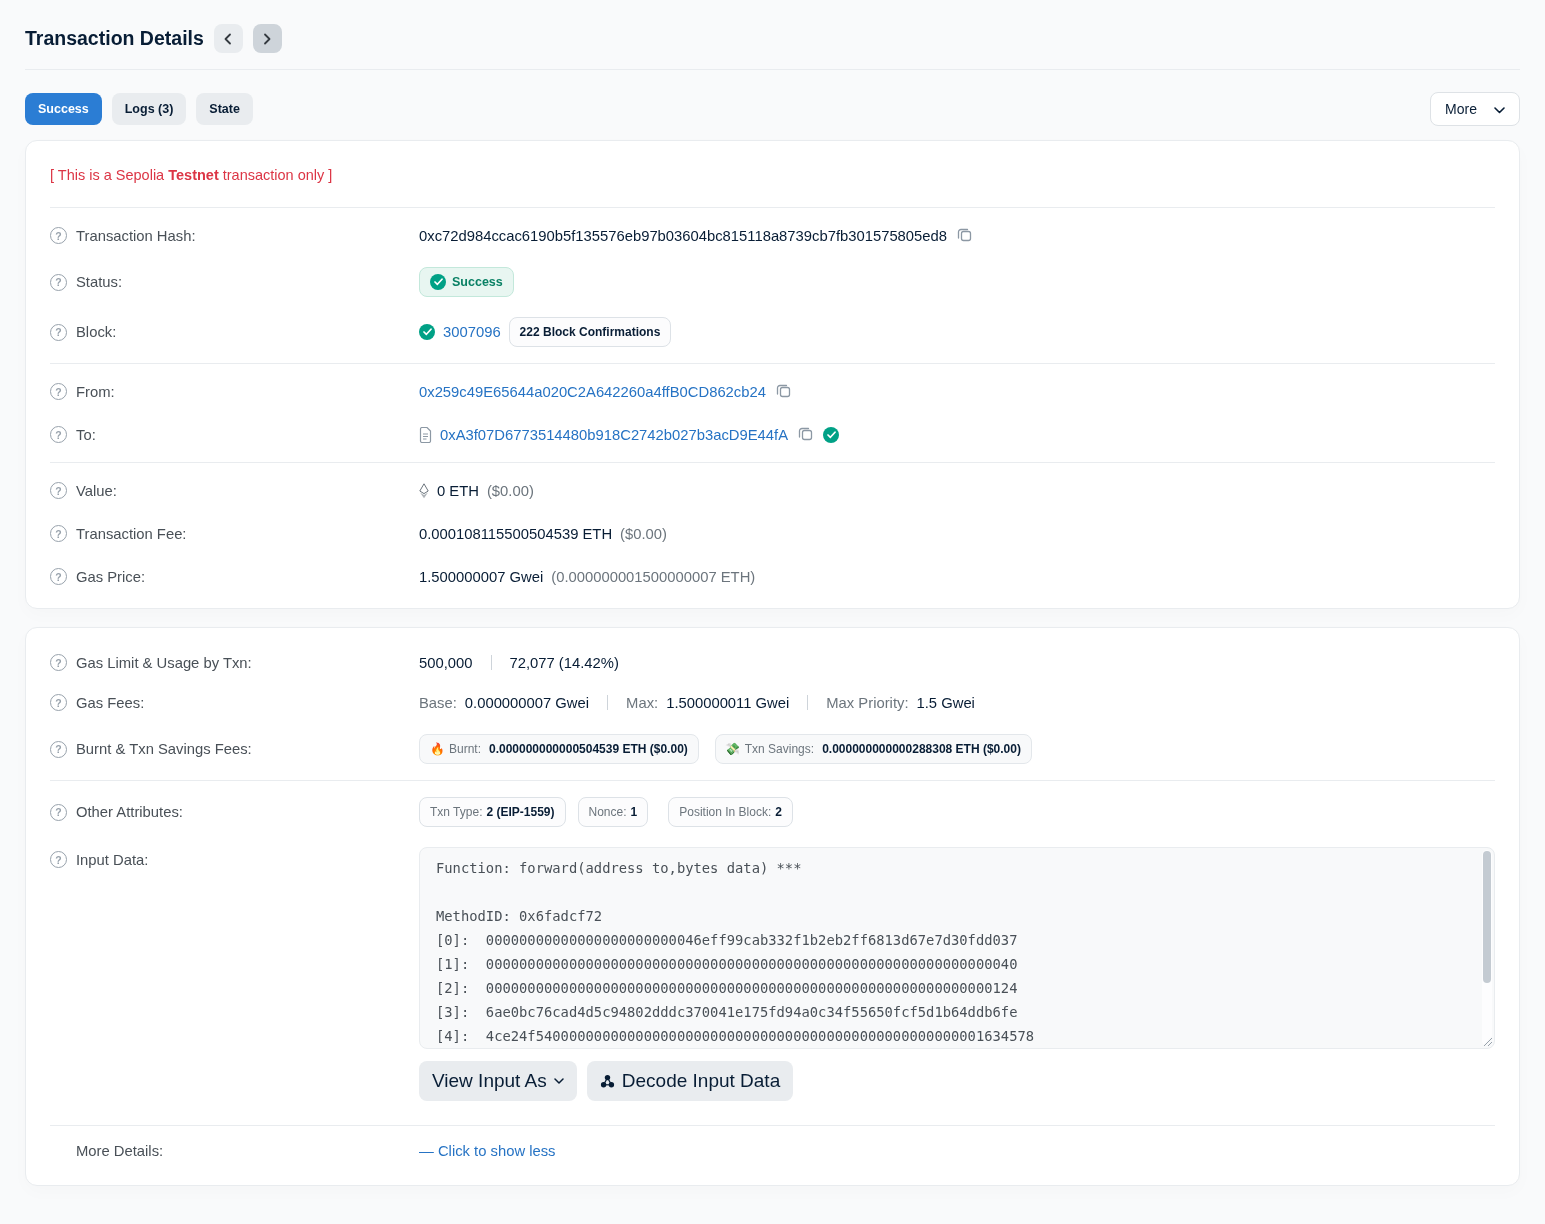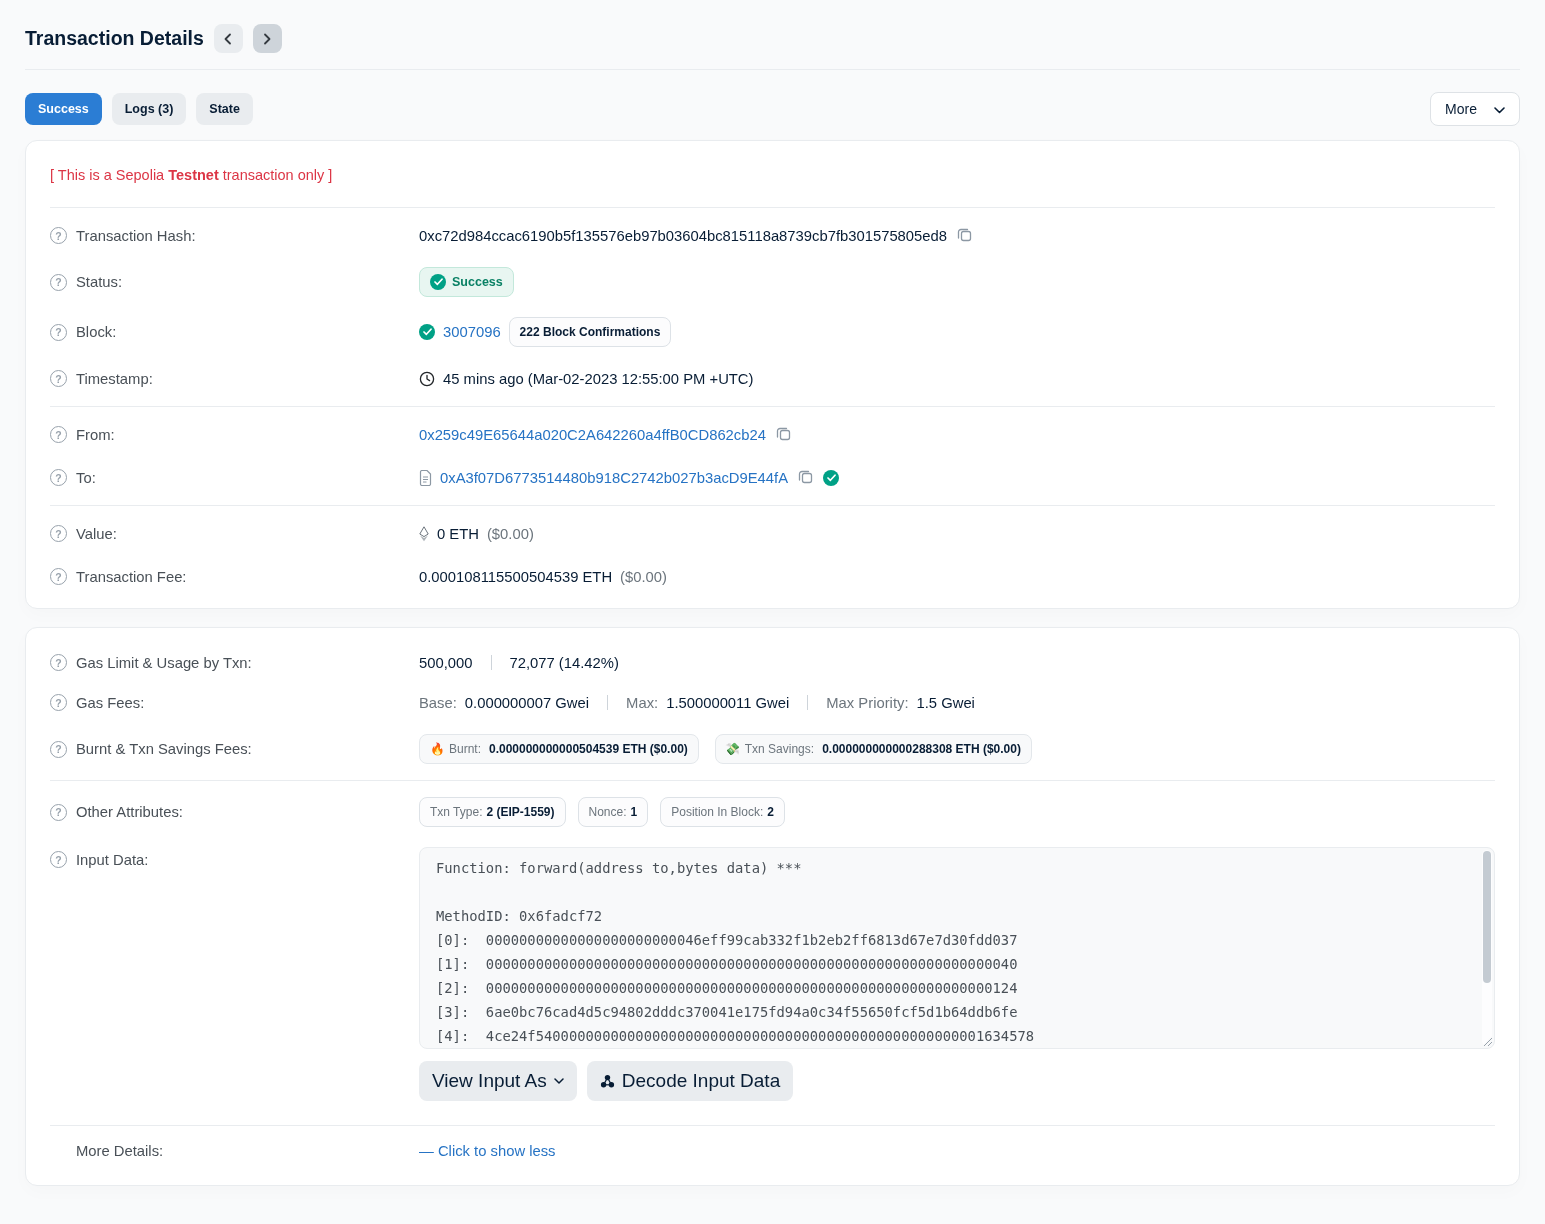--- a/index.html
+++ b/index.html
@@ -152,35 +152,20 @@
         <span class="checkcircle">
             <svg width="9" height="8" viewBox="0 0 9 8">
               <polyline points="1,4 3.4,6.3 8,1.2" fill="none" stroke="#fff" stroke-width="1.7" stroke-linecap="round" stroke-linejoin="round"></polyline>
             </svg>
           </span>
         <a class="linkblue">3007096</a>
         <span class="badge-outline">222 Block Confirmations</span>
       </div>
     </div>
 
-    <div class="row">
-      <div class="lbl">
-          <span class="qicon"></span>
-          <span>Timestamp:</span>
-        </div>
-      <div class="val">
-        <span style="display:inline-flex;color:#212529;">
-            <svg width="16" height="16" viewBox="0 0 16 16">
-              <circle cx="8" cy="8" r="6.6" fill="none" stroke="currentColor" stroke-width="1.3"></circle>
-              <polyline points="8,4.4 8,8 10.6,9.6" fill="none" stroke="currentColor" stroke-width="1.3" stroke-linecap="round" stroke-linejoin="round"></polyline>
-            </svg>
-          </span>
-        <span>45 mins ago (Mar-02-2023 12:55:00 PM +UTC)</span>
-      </div>
-    </div>
 
     <div class="divider"></div>
 
     <div class="row">
       <div class="lbl">
           <span class="qicon"></span>
           <span>From:</span>
         </div>
       <div class="val">
         <a class="linkblue">0x259c49E65644a020C2A642260a4ffB0CD862cb24</a>
@@ -245,20 +230,30 @@
       <div class="lbl">
           <span class="qicon"></span>
           <span>Transaction Fee:</span>
         </div>
       <div class="val">
         <span>0.000108115500504539 ETH</span>
         <span class="muted">($0.00)</span>
       </div>
     </div>
 
+    <div class="row">
+      <div class="lbl">
+          <span class="qicon"></span>
+          <span>Gas Price:</span>
+        </div>
+      <div class="val">
+        <span>1.500000007 Gwei</span>
+        <span class="muted">(0.000000001500000007 ETH)</span>
+      </div>
+    </div>
   </div>
 
   <div class="card">
 
     <div class="row" style="padding-top:16px;">
       <div class="lbl">
           <span class="qicon"></span>
           <span>Gas Limit &amp; Usage by Txn:</span>
         </div>
       <div class="val">
@@ -313,21 +308,21 @@
         </div>
       <div class="val">
         <span class="badge-outline">
             <span class="blab">Txn Type:</span>
             <span>2 (EIP-1559)</span>
           </span>
         <span class="badge-outline" style="margin-left:4px;">
             <span class="blab">Nonce:</span>
             <span>1</span>
           </span>
-        <span class="badge-outline" style="margin-left:4px;">
+        <span class="badge-outline" style="margin-left:12px;">
             <span class="blab">Position In Block:</span>
             <span>2</span>
           </span>
       </div>
     </div>
 
     <div class="row top">
       <div class="lbl" style="padding-top:4px;">
           <span class="qicon"></span>
           <span>Input Data:</span>

